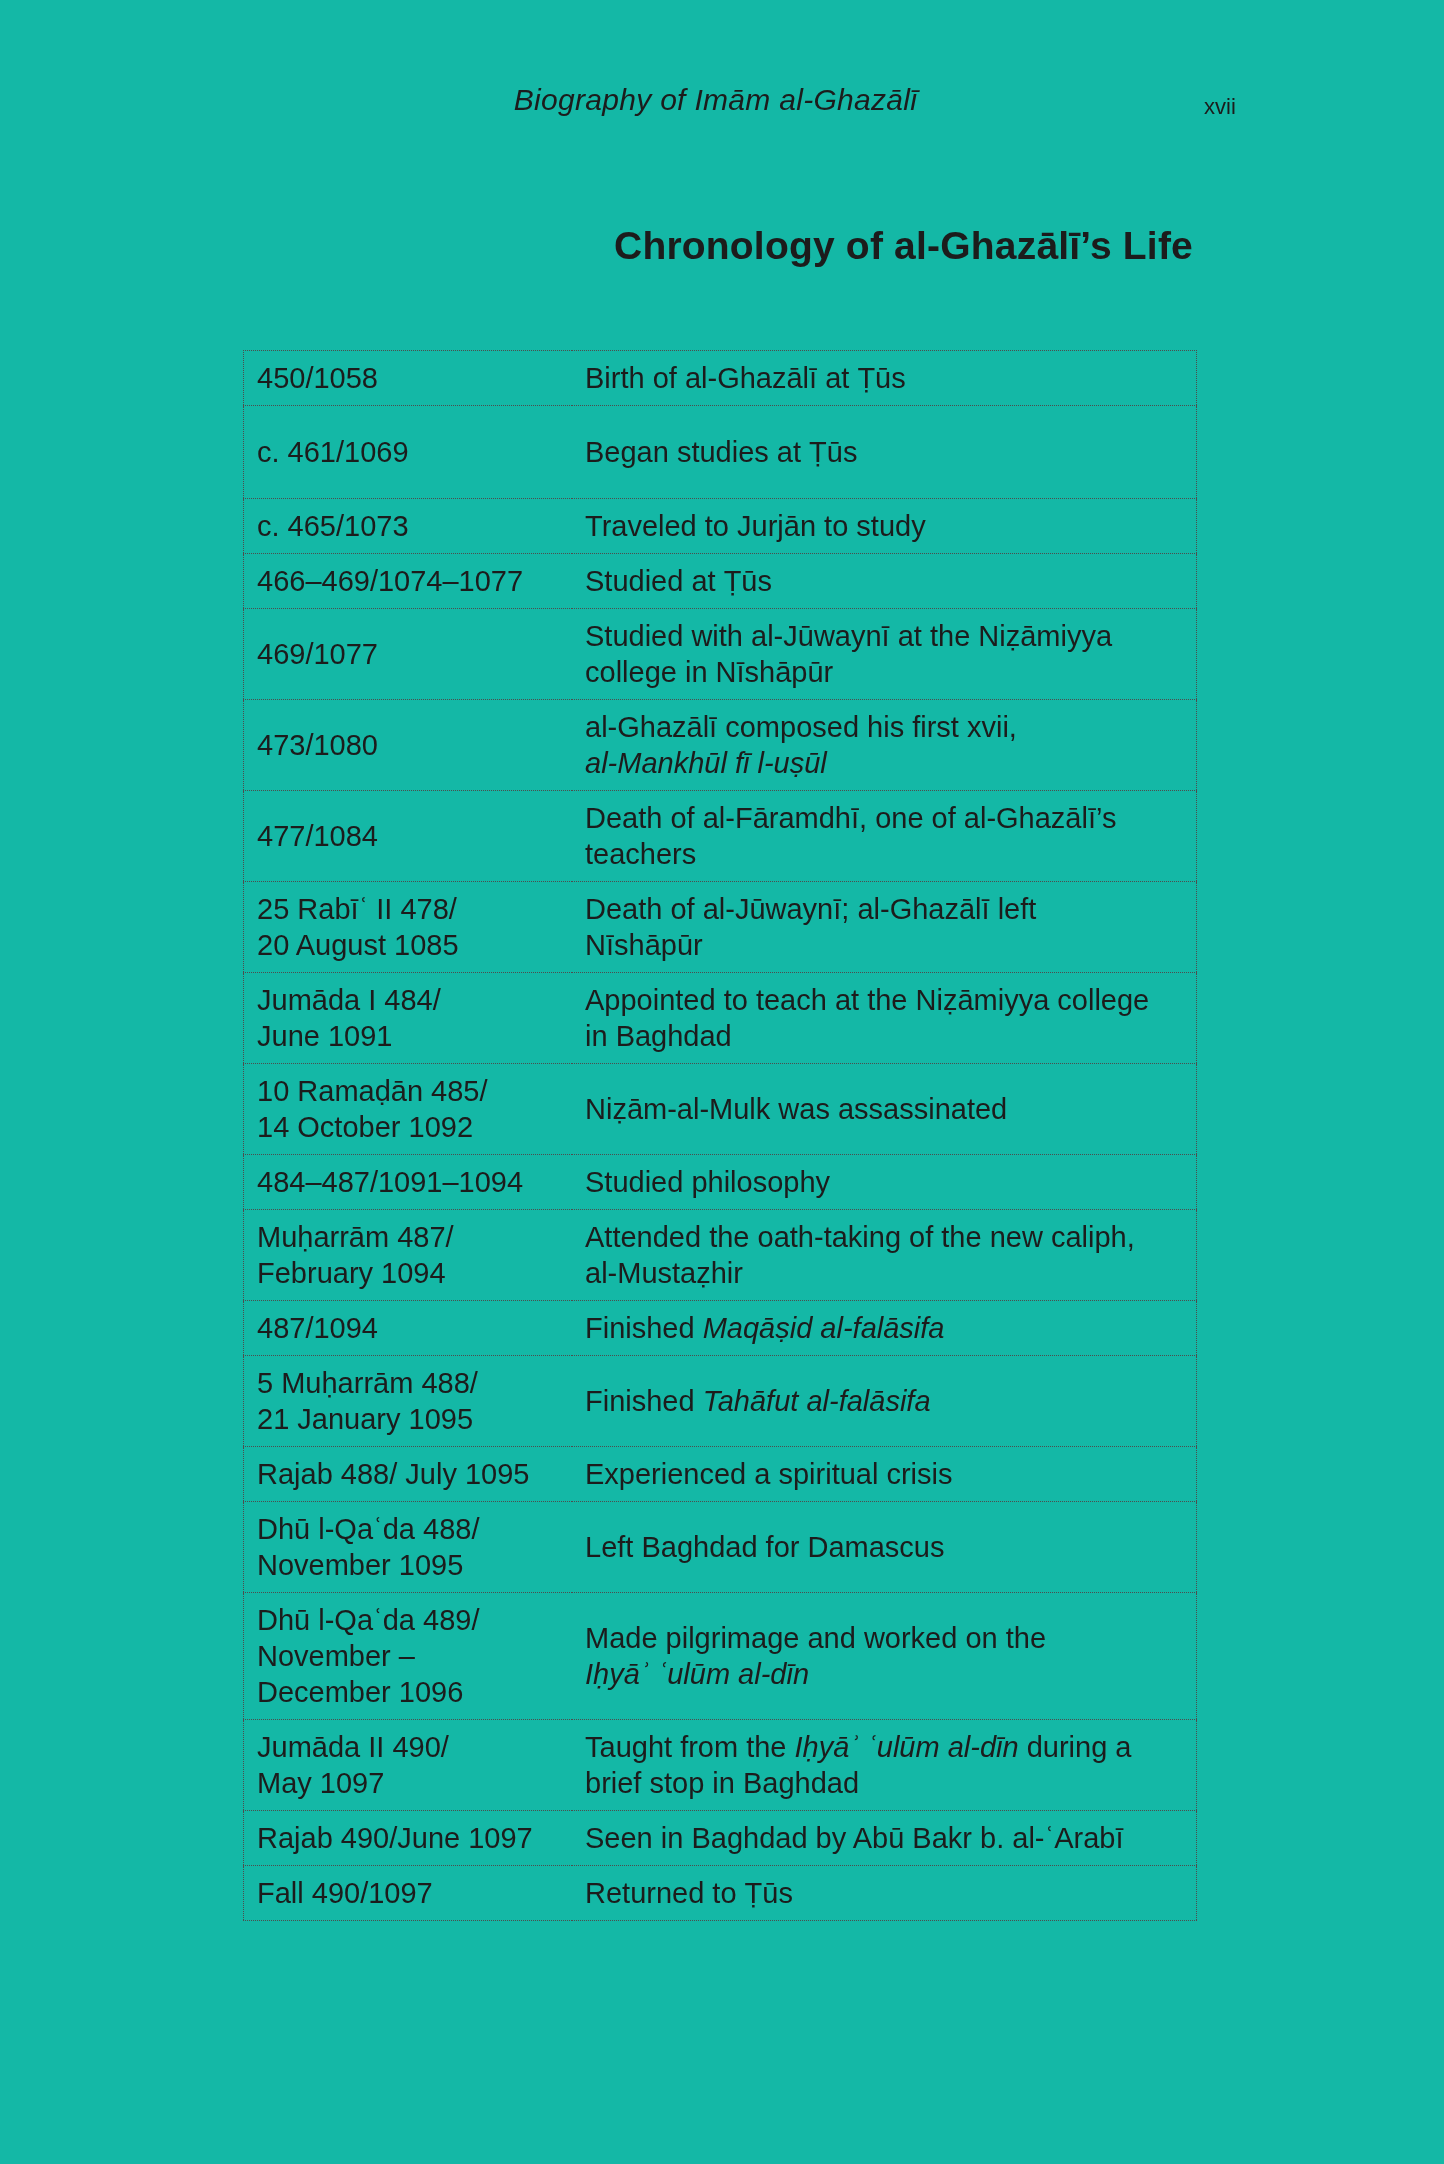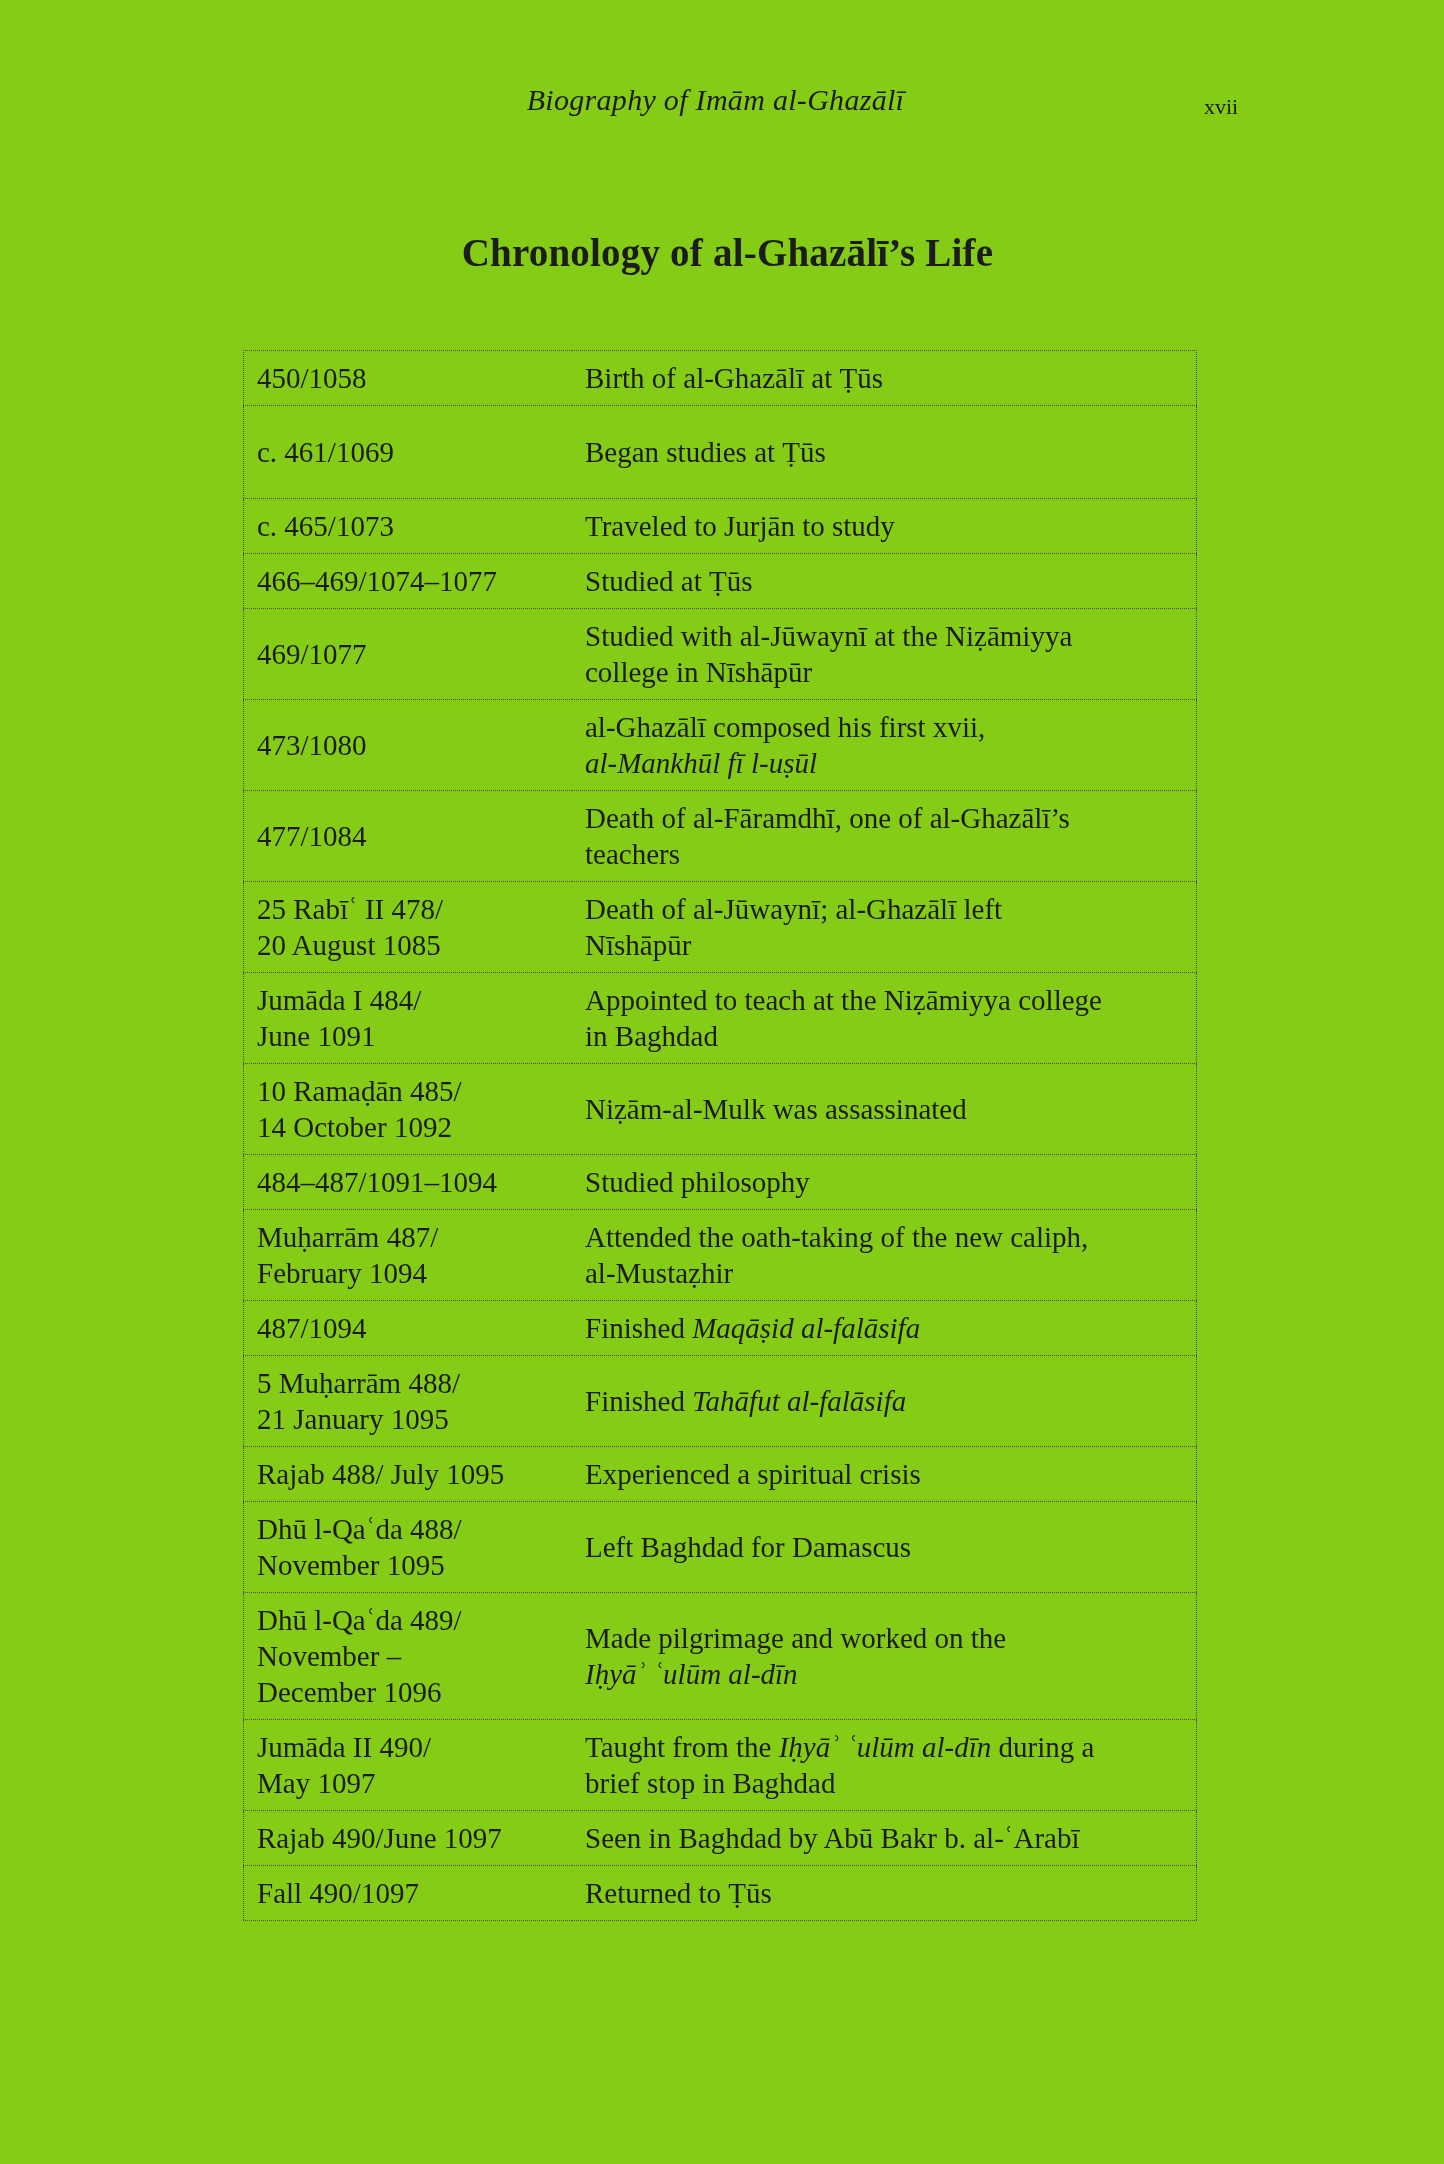--- a/index.html
+++ b/index.html
@@ -4,23 +4,23 @@
 <style>
   html, body {
     margin: 0;
     padding: 0;
     background: #ffffff;
   }
   .book-page {
     position: relative;
     width: 1444px;
     height: 2164px;
-    background: #84cc16;
+    background: #14b8a6;
     color: #1c1c1c;
-    font-family: Liberation Serif, serif;
+    font-family: Liberation Sans, sans-serif;
     overflow: hidden;
   }
   .running-header {
     position: absolute;
     top: 82px;
     left: 243px;
     width: 945px;
     text-align: center;
     font-style: italic;
     font-size: 30px;
@@ -32,22 +32,22 @@
     top: 94px;
     left: 1204px;
     font-size: 22px;
     line-height: 1.2;
   }
   .page-title {
     position: absolute;
     top: 218px;
     left: 243px;
     width: 945px;
-    margin: 12px;
-    text-align: center;
+    margin: 5px;
+    text-align: right;
     font-weight: bold;
     font-size: 39px;
     line-height: 1.2;
     letter-spacing: 0.2px;
   }
   table.chronology {
     position: absolute;
     top: 350px;
     left: 243px;
     width: 945px;

